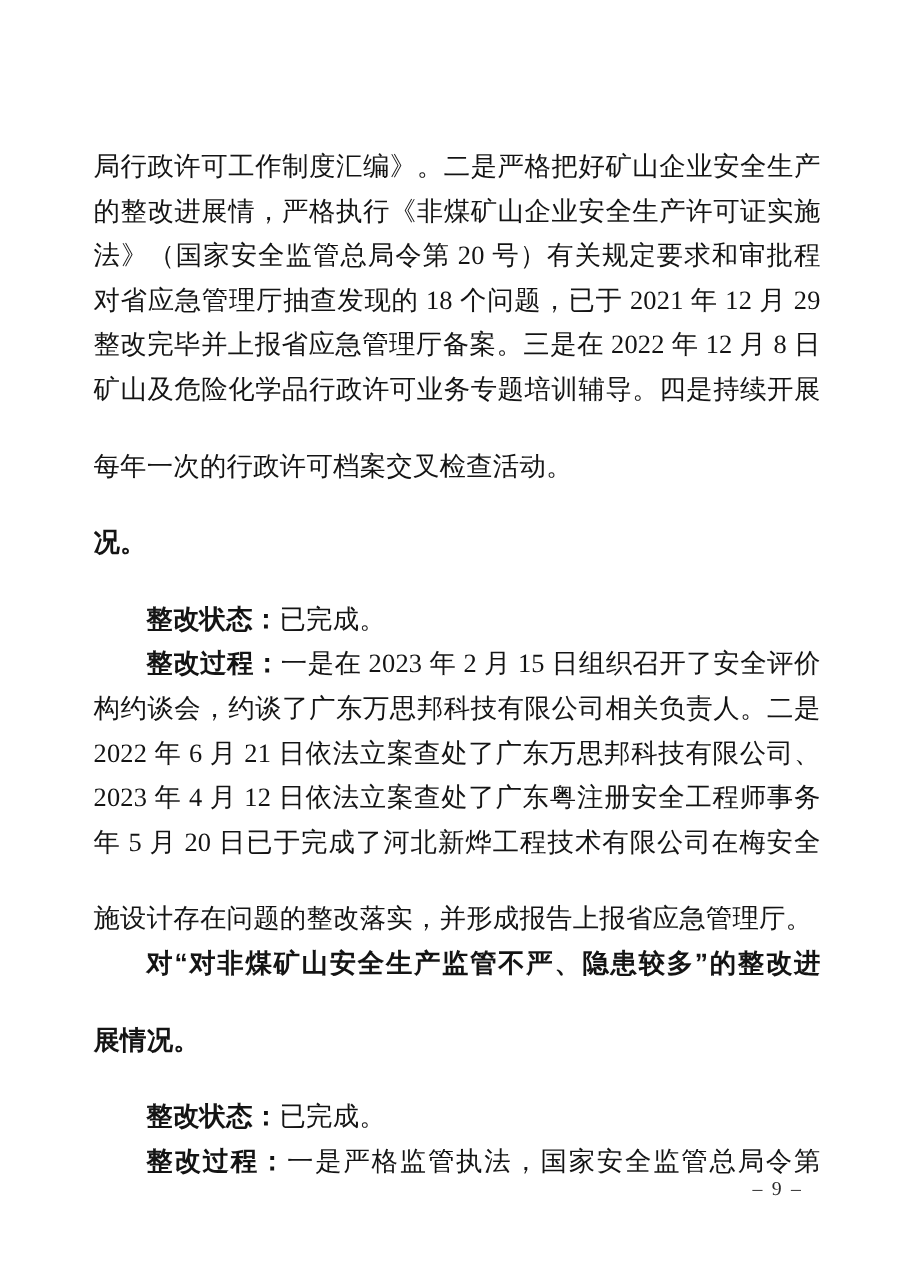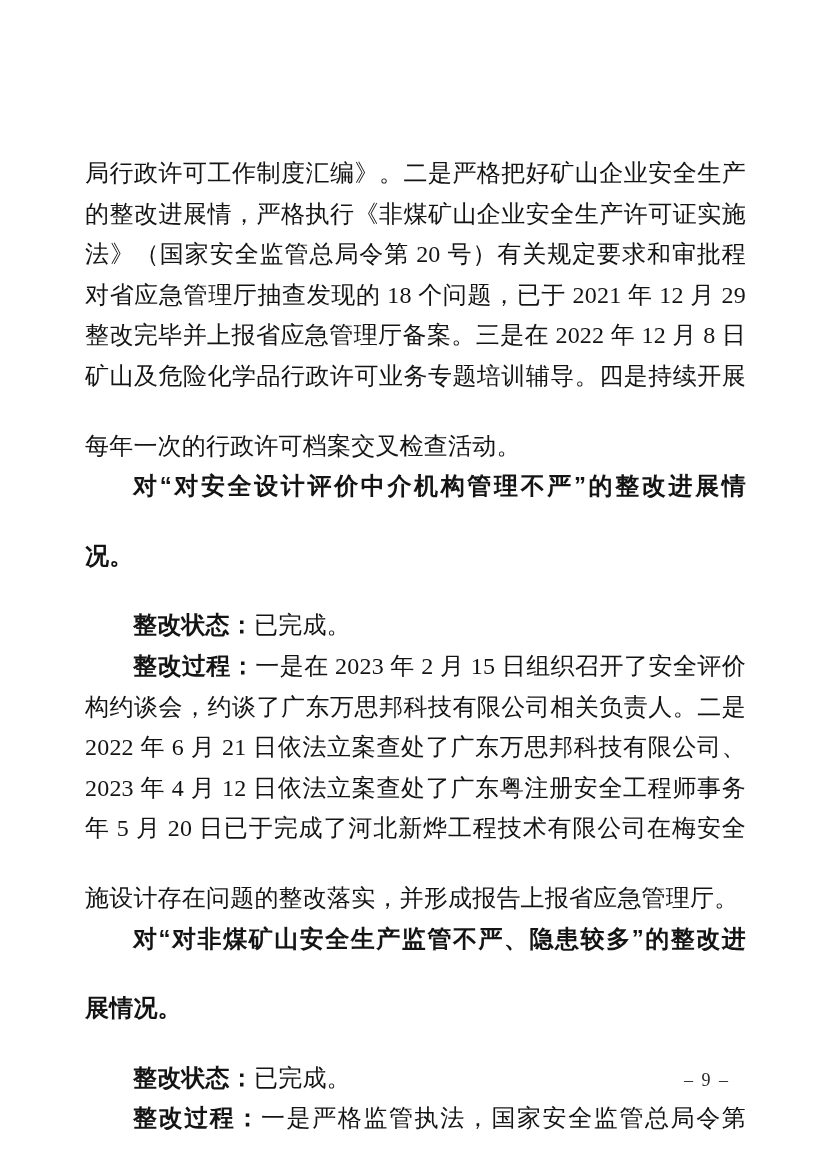--- a/index.html
+++ b/index.html
@@ -14,21 +14,21 @@
     overflow: hidden;
   }
   .page {
     position: absolute;
     inset: 0;
     background: #ffffff;
   }
   .text-block {
     position: absolute;
     left: 85px;
-    top: 153px;
+    top: 132px;
     width: 661px;
   }
   .line {
     height: 40.6px;
     line-height: 40.6px;
     font-size: 24px;
     letter-spacing: 0.2px;
     text-align: justify;
     text-align-last: justify;
     overflow: hidden;
@@ -66,21 +66,20 @@
   <div class="text-block">
 
     <div class="line">局行政许可工作制度汇编》。二是严格把好矿山企业安全生产</div>
     <div class="line">的整改进展情，严格执行《非煤矿山企业安全生产许可证实施办</div>
     <div class="line">法》（国家安全监管总局令第 20 号）有关规定要求和审批程序，</div>
     <div class="line">对省应急管理厅抽查发现的 18 个问题，已于 2021 年 12 月 29 日</div>
     <div class="line">整改完毕并上报省应急管理厅备案。三是在 2022 年 12 月 8 日组</div>
     <div class="line">矿山及危险化学品行政许可业务专题培训辅导。四是持续开展</div>
     <div class="line end">每年一次的行政许可档案交叉检查活动。</div>
 
-    <div class="line heading indent">对“对安全设计评价中介机构管理不严”的整改进展情</div>
     <div class="line heading end">况。</div>
 
     <div class="line end indent"><span class="b">整改状态：</span><span>已完成。</span></div>
 
     <div class="line indent"><span class="b">整改过程：</span><span>一是在 2023 年 2 月 15 日组织召开了安全评价机</span></div>
     <div class="line">构约谈会，约谈了广东万思邦科技有限公司相关负责人。二是</div>
     <div class="line">2022 年 6 月 21 日依法立案查处了广东万思邦科技有限公司、</div>
     <div class="line">2023 年 4 月 12 日依法立案查处了广东粤注册安全工程师事务所</div>
     <div class="line">年 5 月 20 日已于完成了河北新烨工程技术有限公司在梅安全设</div>
     <div class="line end">施设计存在问题的整改落实，并形成报告上报省应急管理厅。</div>

